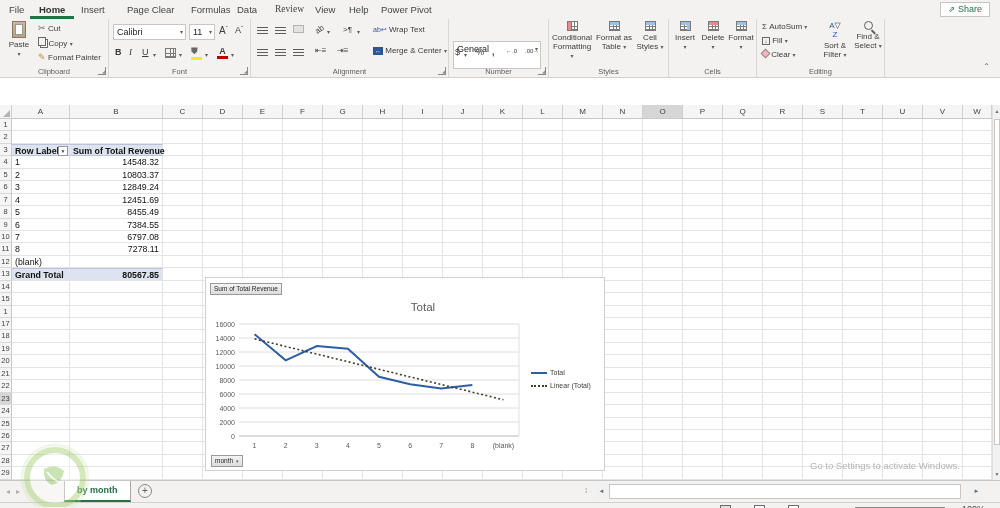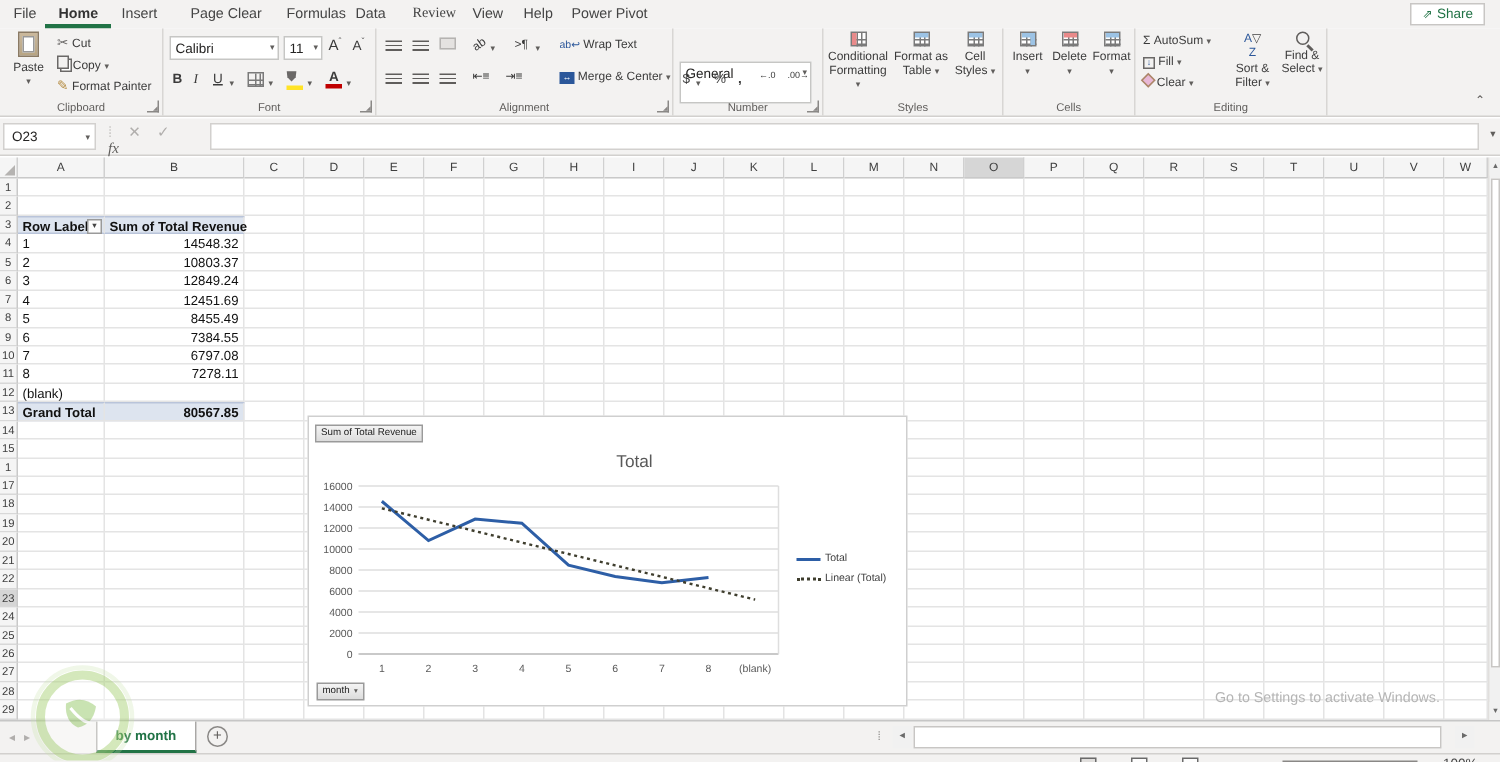--- a/index.html
+++ b/index.html
@@ -278,31 +278,20 @@
             <span style="position:absolute;right:-4px;bottom:-3px;width:5px;height:1.5px;background:#5f5d5b;transform:rotate(45deg);"></span>
           </span>
         <span>Find &amp;</span><br><span>Select</span> <span class="chev">▾</span>
       </div>
       <div class="grp-label">Editing</div>
     </div>
 
     <span class="chev" style="position:absolute;right:10px;bottom:6px;font-size:8px;">⌃</span>
   </div>
 
-  <div id="formula-row">
-    <div id="name-box"><span>O23</span><span class="chev">▾</span></div>
-    <div id="fbar-btns">
-      <span style="color:#c8c6c4;">⁞</span>
-      <span style="color:#b0aeac;">✕</span>
-      <span style="color:#b0aeac;">✓</span>
-      <span id="fx-ic">fx</span>
-    </div>
-    <div id="formula-input"></div>
-    <span id="fbar-chev">▾</span>
-  </div>
 
   <div id="sheet">
     <div id="col-headers">
         <div id="corner" style="width: 12px;"></div>
         <div class="colh" style="width: 58px;">A</div>
         <div class="colh" style="width: 93px;">B</div>
         <div class="colh" style="width: 40px;">C</div>
         <div class="colh" style="width: 40px;">D</div>
         <div class="colh" style="width: 40px;">E</div>
         <div class="colh" style="width: 40px;">F</div>

